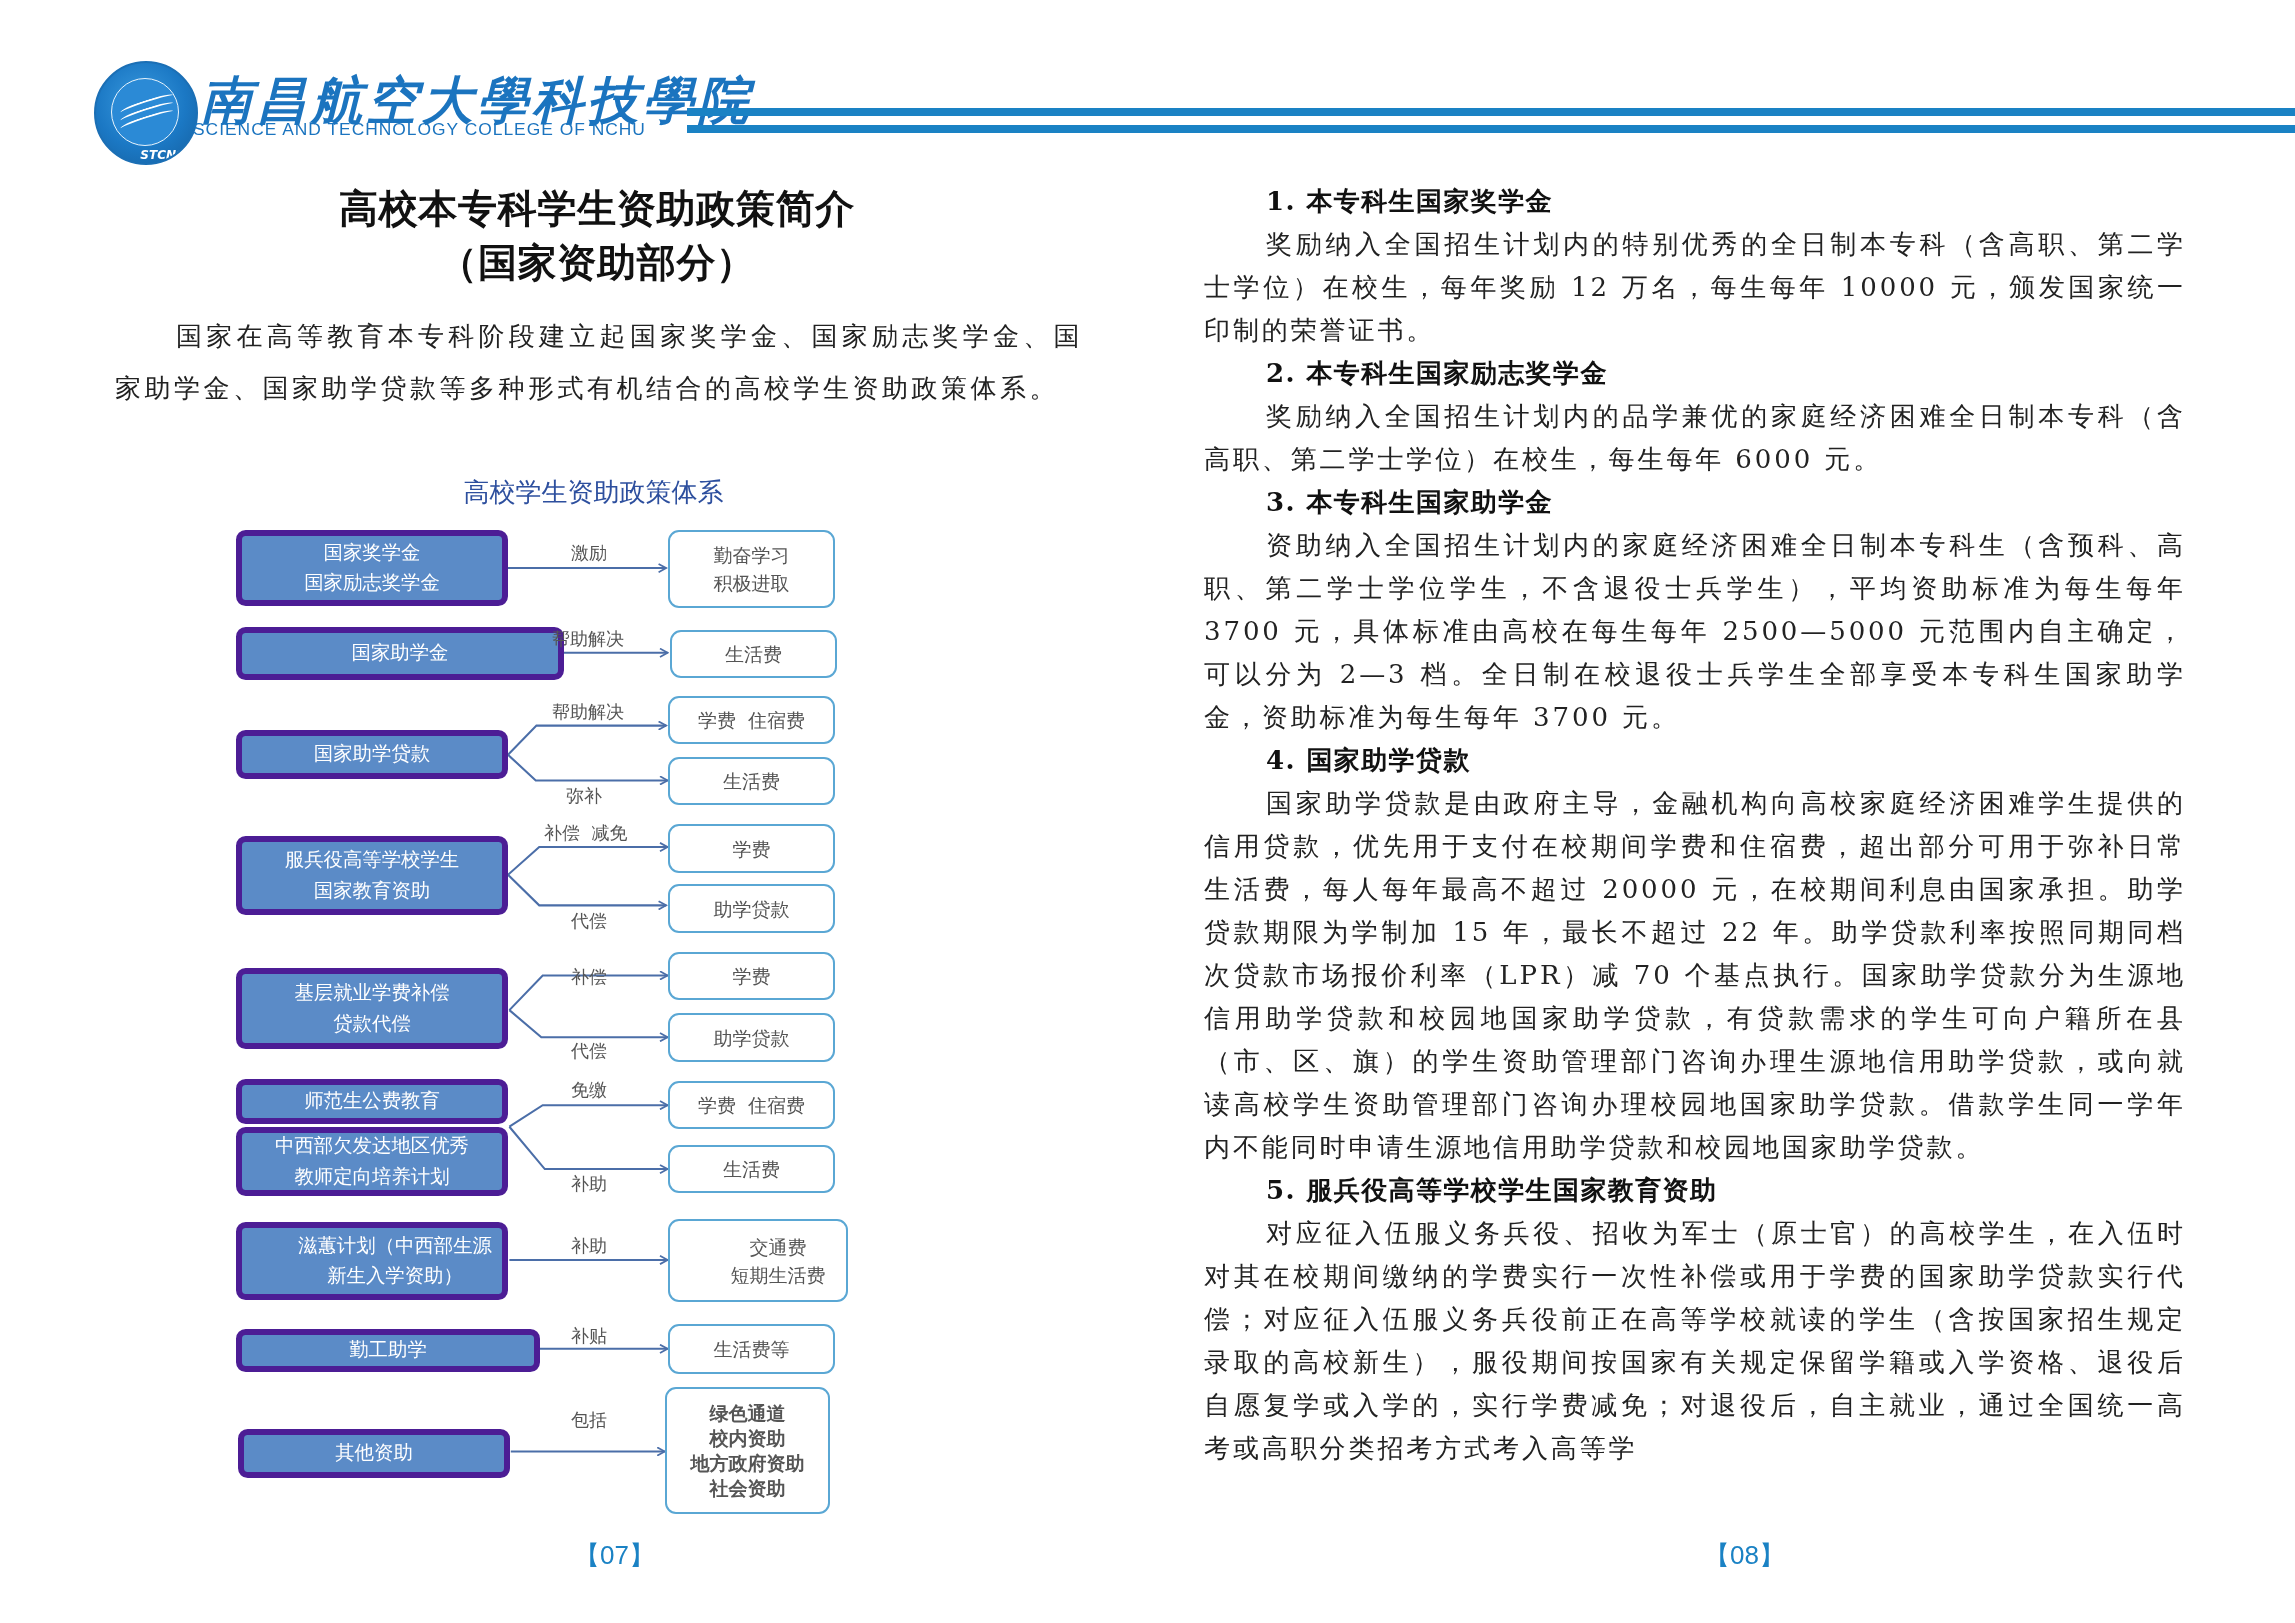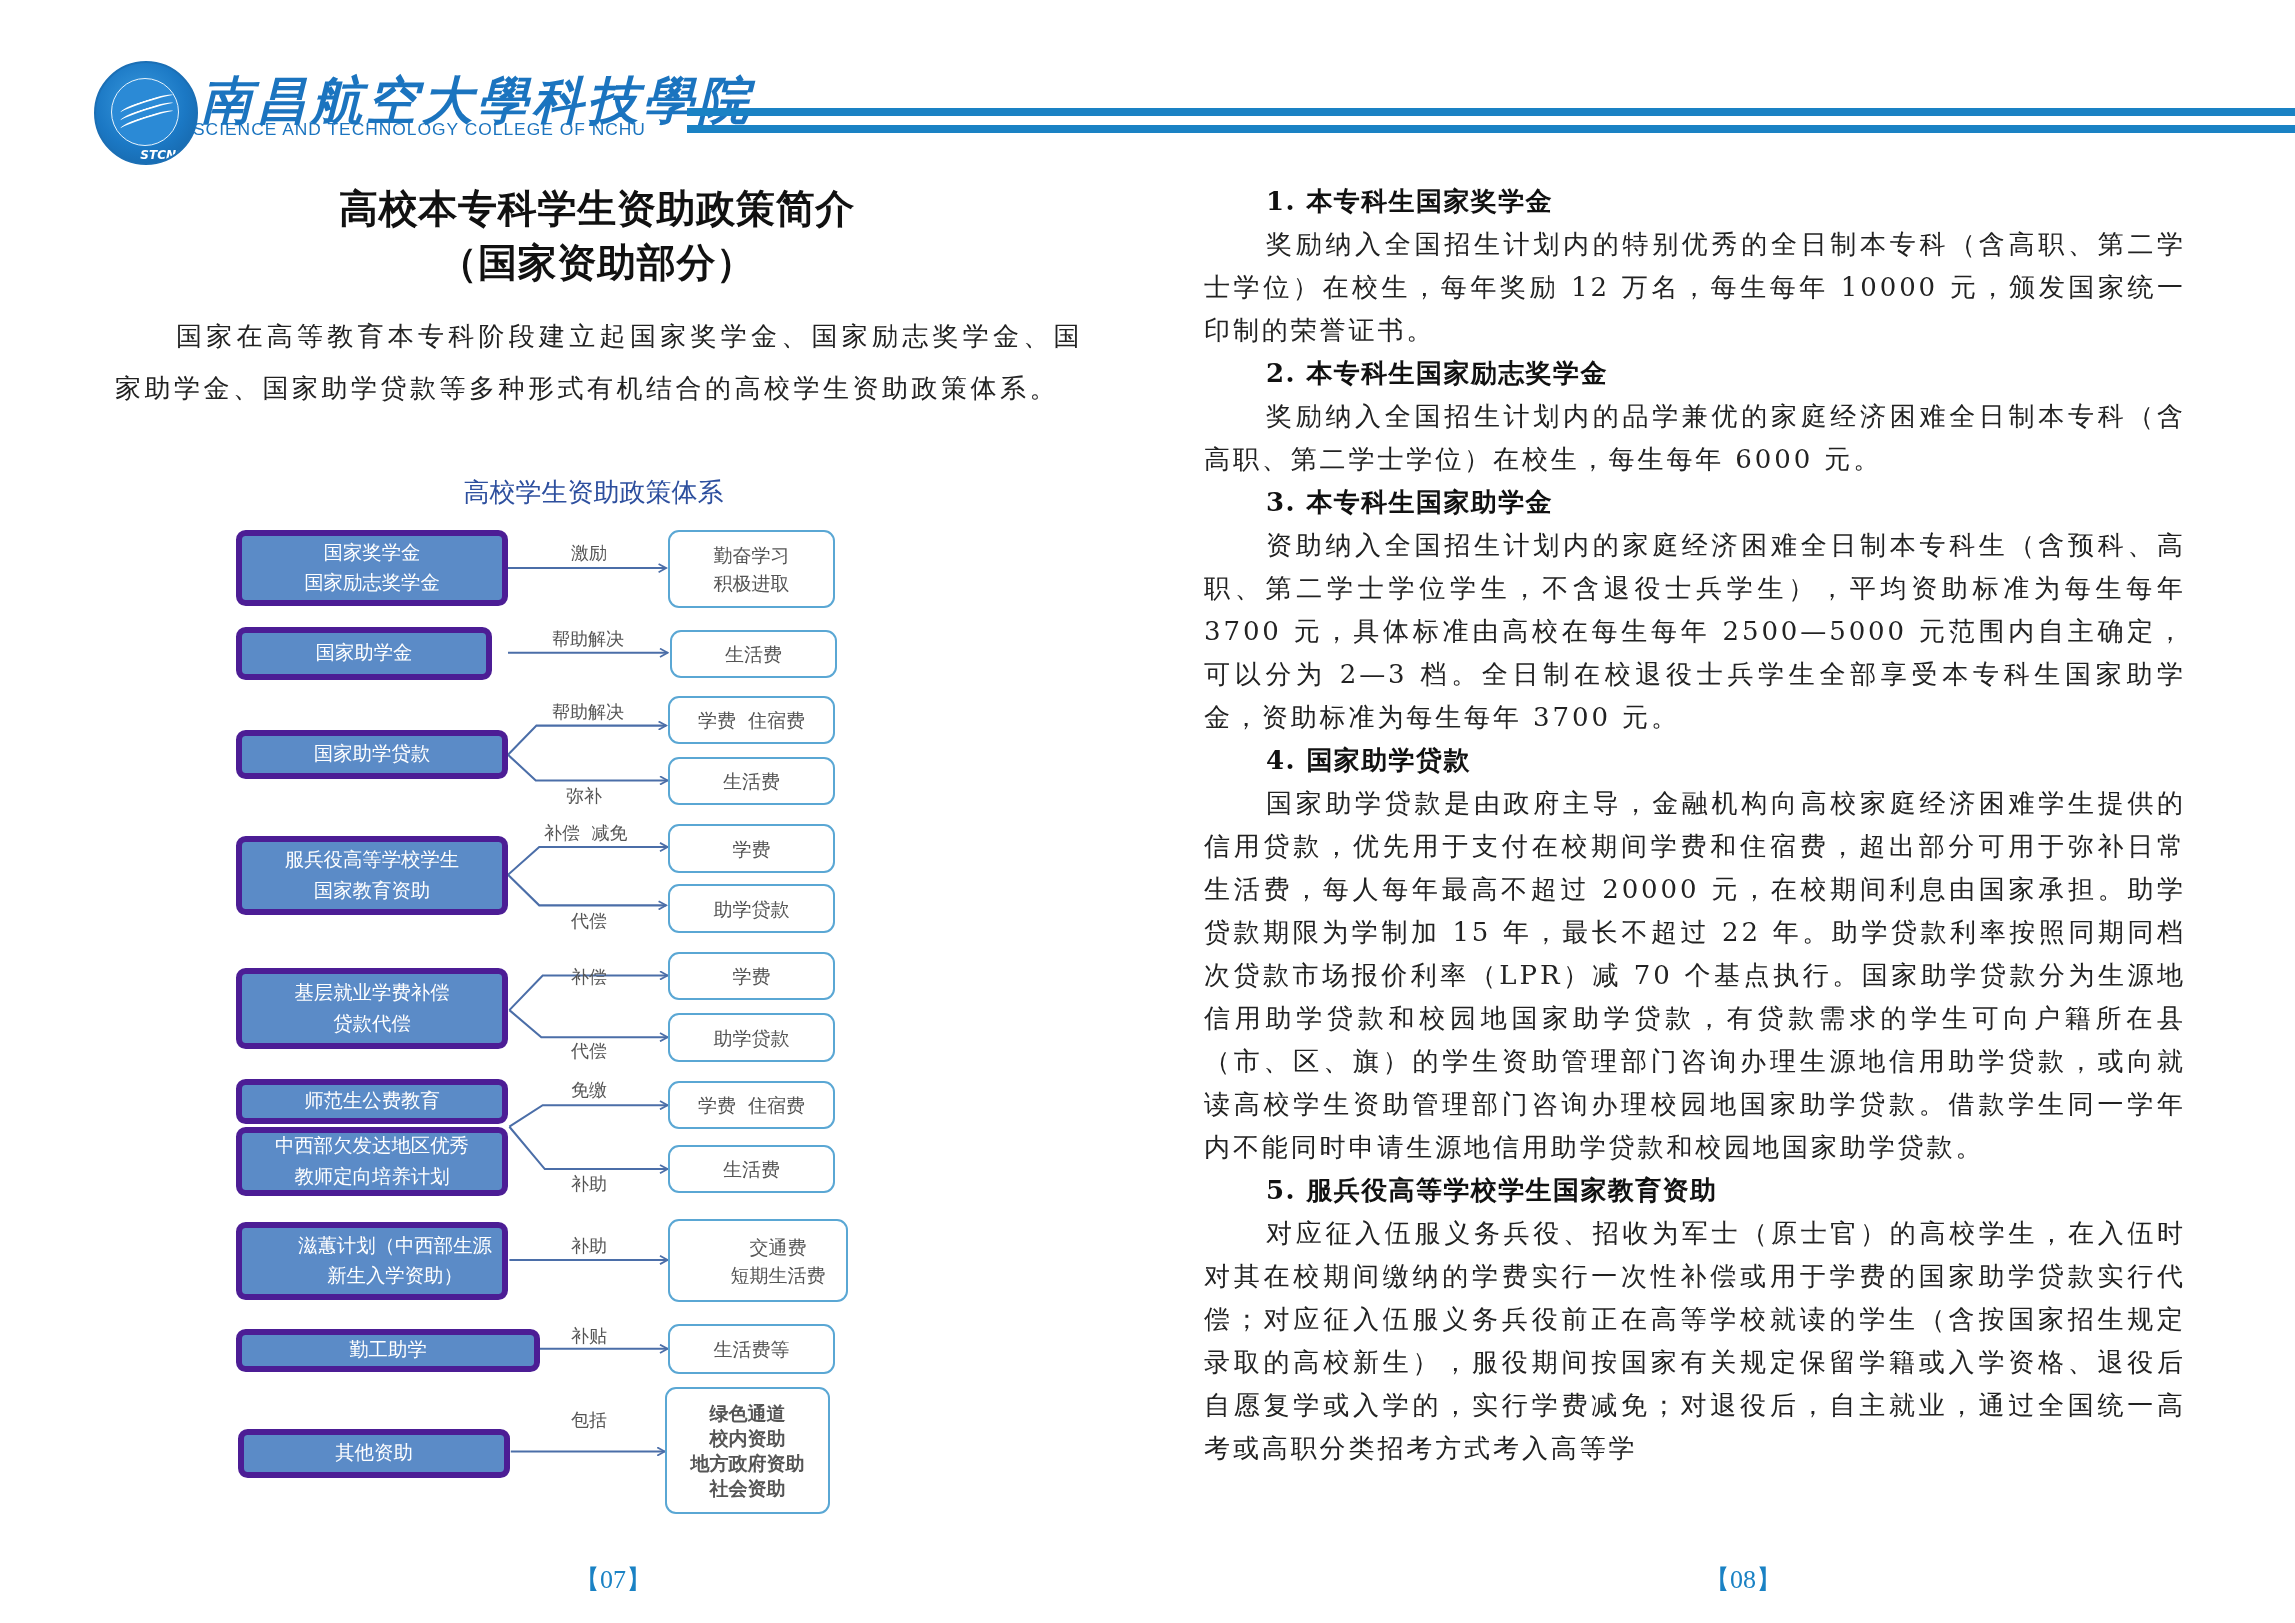--- a/index.html
+++ b/index.html
@@ -14,21 +14,21 @@
   .school-en { left:193px; top:119px; font-family:"Liberation Sans",sans-serif; font-size:17.4px; color:#1b74bf; letter-spacing:1px; white-space:nowrap; }
   .hline { left:687px; width:1608px; background:#1a82c4; }
   
   .title { left:111px; width:972px; text-align:center; font-size:39px; font-weight:bold; color:#111; letter-spacing:0.7px; }
   .para { font-size:26px; line-height:52px; letter-spacing:3.5px; color:#222; text-align:justify; }
   .diag-title { left:229px; width:729px; text-align:center; font-family:"DejaVu Sans",sans-serif; font-size:26px; color:#2d4f9e; }
   .lbox { position:absolute; background:#5b8bc7; border-radius:9.7px; color:#fff; font-size:19.4px; line-height:30.5px; display:flex; flex-direction:column; align-items:center; justify-content:center; text-align:center; border:6px solid #4c1d95; box-sizing:border-box; }
   .rbox { position:absolute; background:#fff; border:2.1px solid #5aa7d4; border-radius:11px; color:#555; font-size:19px; line-height:28px; display:flex; flex-direction:column; align-items:center; justify-content:center; text-align:center; box-sizing:border-box; }
   .elabel { position:absolute; font-size:18px; color:#555; white-space:nowrap; }
   svg.edges { position:absolute; left:0; top:0; }
-  .pagenum { font-family:Liberation Serif, serif; font-size:26px; color:#1a82c4;margin-top:24px; }
+  .pagenum { font-family:Liberation Sans, sans-serif; font-size:26px; color:#1a82c4; }
   
   .rcol { left:1204px; width:982px; }
   .sec-h { font-size:26px; font-weight:bold; color:#111; line-height:43px; padding-left:62px; letter-spacing:1.4px; }
   .sec-p { font-size:26px; line-height:43px; letter-spacing:2.9px; text-indent:62px; text-align:justify; color:#222; margin:0; }
 </style>
 </head>
 <body>
 
 <div class="abs logo">
   <div class="inner">
@@ -79,21 +79,21 @@
     <line x1="734" y1="1943" x2="962" y2="1943" marker-end="url(#arr)"></line>
 
     <line x1="736" y1="2091" x2="958" y2="2091" marker-end="url(#arr)"></line>
   </g>
 </svg>
 
 <div class="lbox" style="left:236px;top:530px;width:272px;height:76px;">
   <span>国家奖学金</span>
     <span>国家励志奖学金</span>
 </div>
-<div class="lbox" style="left:236px;top:627px;width:256px;height:53px;justify-content:center;">
+<div class="lbox" style="left:236px;top:627px;width:328px;height:53px;justify-content:center;">
   <span>国家助学金</span>
 </div>
 <div class="lbox" style="left:236px;top:730px;width:272px;height:49px;">
   <span>国家助学贷款</span>
 </div>
 <div class="lbox" style="left:236px;top:836px;width:272px;height:79px;">
   <span>服兵役高等学校学生</span>
     <span>国家教育资助</span>
 </div>
 <div class="lbox" style="left:236px;top:968px;width:272px;height:81px;">

